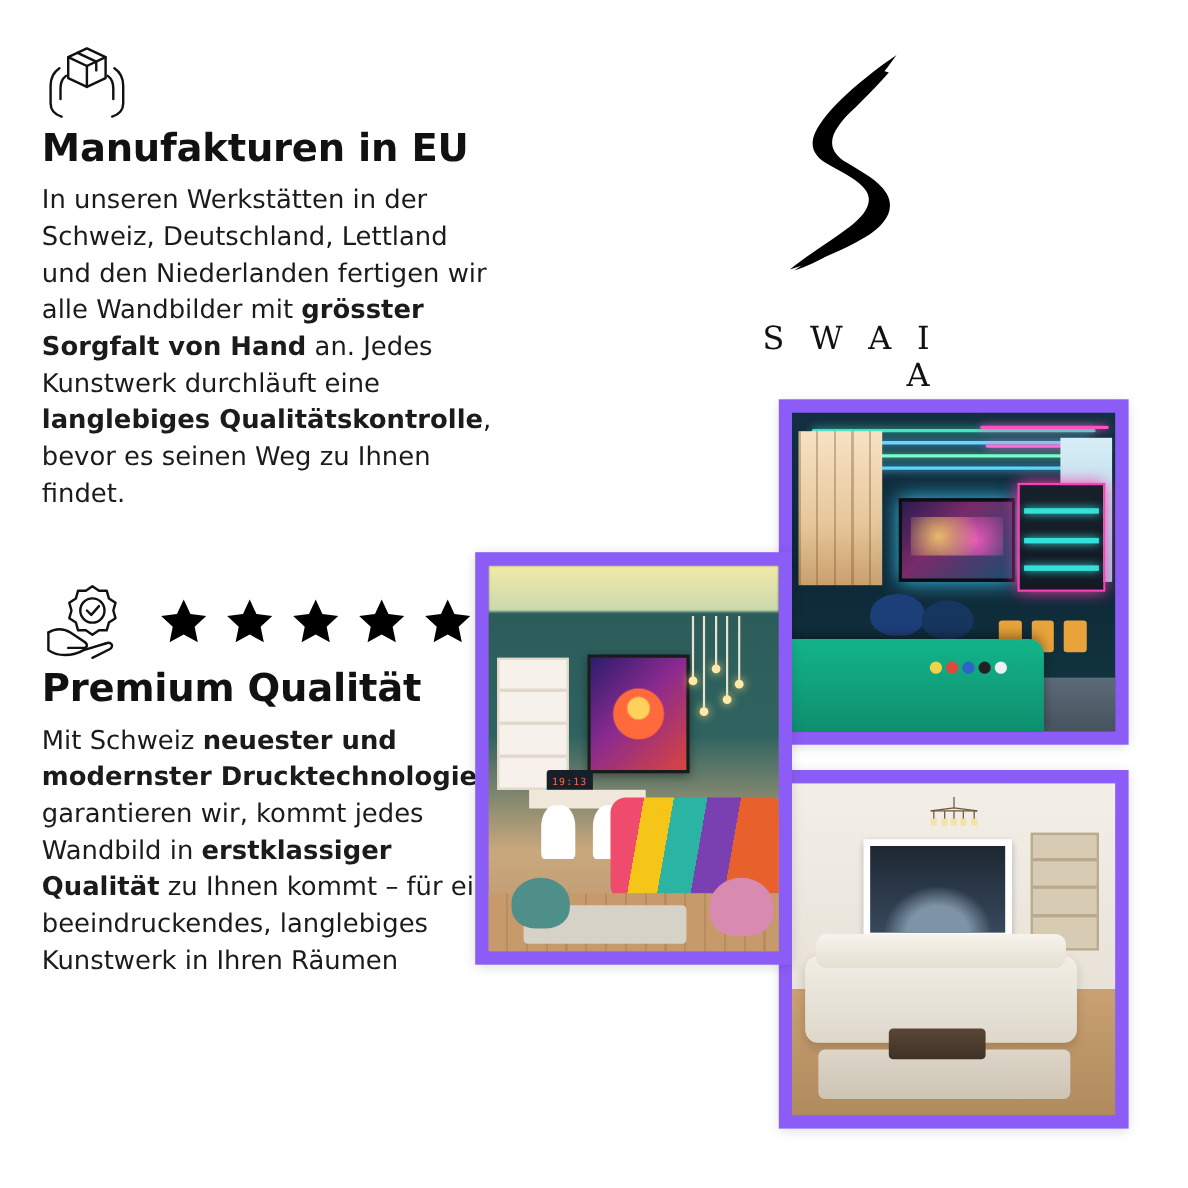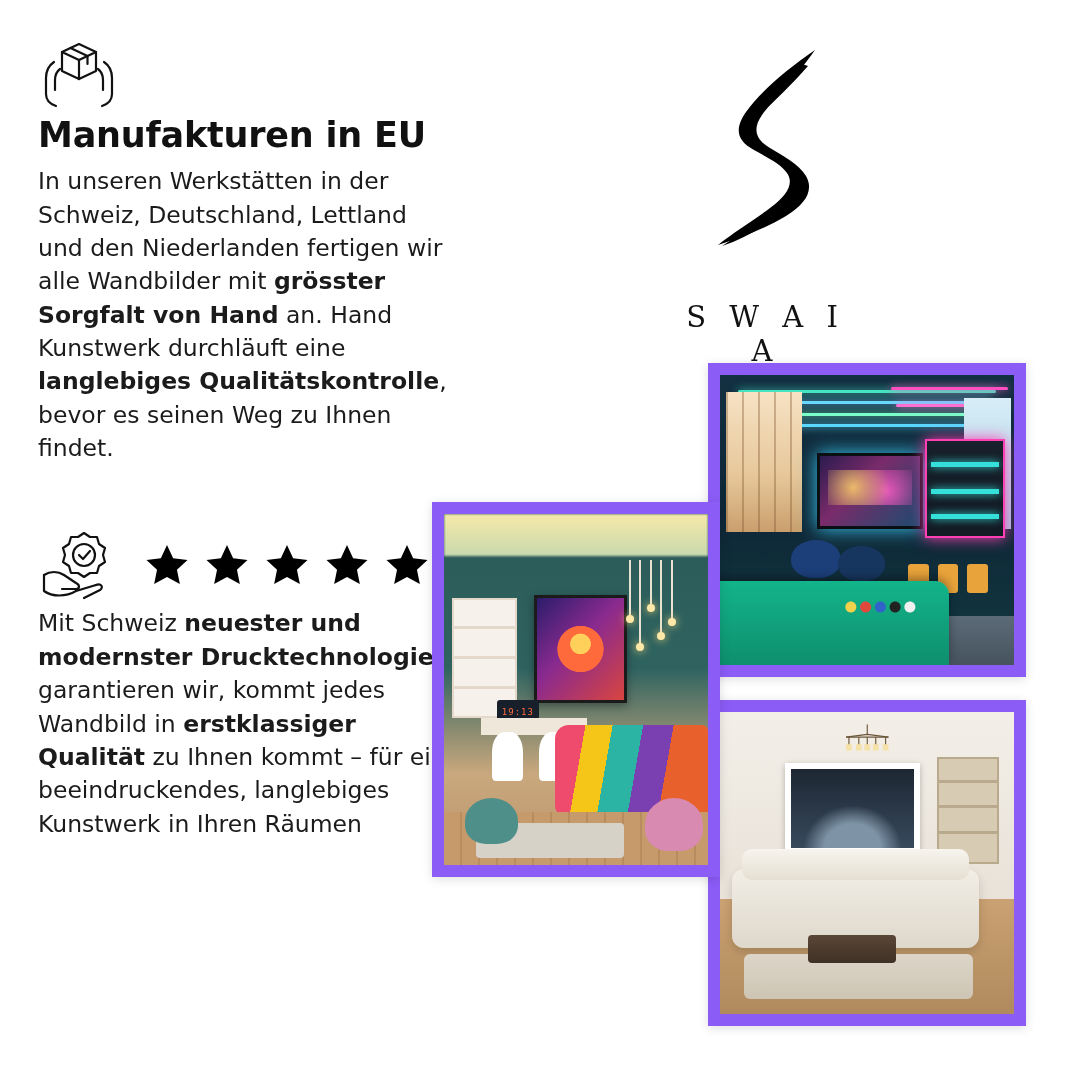--- a/index.html
+++ b/index.html
@@ -83,22 +83,23 @@
     top: 40px;
     width: 180px;
     text-align: center;
   }
   .logo-mark { width: 160px; height: 250px; display: block; margin: 0 auto; }
   .logo-text {
     font-family: "DejaVu Serif", serif;
     font-size: 29px;
     letter-spacing: 7px;
     color: #111111;
-    margin-top: 10px;
+    margin-top: 0;
     padding-left: 7px;
+    text-align: right;
   }
 
   
   .photo-card {
     position: absolute;
     background: #8b5cf6;
     padding: 12px;
     box-shadow: 0 2px 10px rgba(0,0,0,0.13);
     box-sizing: border-box;
   }
@@ -307,21 +308,21 @@
             <path d="M58 14 L58 33 L41 41"></path>
             <path d="M32.5 10 L49.5 18 L49.5 26"></path>
             <path d="M16 24 C10 28 8 34 8 40 L8 56 C8 62 12 66 18 68"></path>
             <path d="M22 31 C18 34 17 38 17 42 L17 52"></path>
             <path d="M66 24 C72 28 74 34 74 40 L74 56 C74 62 70 66 64 68"></path>
             <path d="M60 31 C64 34 65 38 65 42 L65 52"></path>
           </g>
         </svg>
       </div>
       <h2 class="feature-title">Manufakturen in EU</h2>
-      <p class="feature-body"><span>In unseren Werkstätten in der Schweiz, Deutschland, Lettland und den Niederlanden fertigen wir alle Wandbilder mit </span><b>grösster Sorgfalt von Hand</b><span> an. Hand Kunstwerk durchläuft eine </span><b>langlebiges Qualitätskontrolle</b><span>, bevor es seinen Weg zu Ihnen findet.</span></p>
+      <p class="feature-body"><span>In unseren Werkstätten in der Schweiz, Deutschland, Lettland und den Niederlanden fertigen wir alle Wandbilder mit </span><b>grösster Sorgfalt von Hand</b><span> an. Jedes Kunstwerk durchläuft eine </span><b>langlebiges Qualitätskontrolle</b><span>, bevor es seinen Weg zu Ihnen findet.</span></p>
     </div>
 
     <div class="feature-block" id="block2">
       <div class="icon-row">
         <svg class="feature-icon" viewBox="0 0 82 72">
           <g fill="none" stroke="#111" stroke-width="2.2" stroke-linejoin="round" stroke-linecap="round">
             <path d="M46 4 L52 8 L59 8 L61 15 L67 19 L65 26 L67 33 L61 37 L59 44 L52 44 L46 48 L40 44 L33 44 L31 37 L25 33 L27 26 L25 19 L31 15 L33 8 L40 8 Z"></path>
             <circle cx="46" cy="26" r="11"></circle>
             <path d="M41 26 l4 4 l7 -8"></path>
             <path d="M6 46 C12 42 20 42 26 46 L38 54 C42 56 42 60 38 60 L24 60"></path>
@@ -340,20 +341,21 @@
               <path fill="#000" d="M12 1.6l3.2 6.9 7.5.9-5.5 5.1 1.5 7.4L12 18.2 5.3 21.9l1.5-7.4L1.3 9.4l7.5-.9z"></path>
             </svg>
           <svg class="star" viewBox="0 0 24 24">
               <path fill="#000" d="M12 1.6l3.2 6.9 7.5.9-5.5 5.1 1.5 7.4L12 18.2 5.3 21.9l1.5-7.4L1.3 9.4l7.5-.9z"></path>
             </svg>
           <svg class="star" viewBox="0 0 24 24">
               <path fill="#000" d="M12 1.6l3.2 6.9 7.5.9-5.5 5.1 1.5 7.4L12 18.2 5.3 21.9l1.5-7.4L1.3 9.4l7.5-.9z"></path>
             </svg>
         </div>
       </div>
+      <h2 class="feature-title">Premium Qualität</h2>
       <p class="feature-body"><span>Mit Schweiz </span><b>neuester und modernster Drucktechnologien</b><span> garantieren wir, kommt jedes Wandbild in </span><b>erstklassiger Qualität</b><span> zu Ihnen kommt – für ein beeindruckendes, langlebiges Kunstwerk in Ihren Räumen</span></p>
     </div>
   </div>
 
   <div class="logo-wrap">
     <svg class="logo-mark" viewBox="0 0 160 250">
       <path fill="#000" d="M133 10 C104 30 78 52 64 72 C52 89 55 101 72 110 C86 118 99 124 105 133 C112 143 106 155 88 168 C72 180 52 192 36 205 C58 198 84 188 104 176 C124 164 132 150 124 136 C117 124 101 116 88 108 C74 100 70 89 80 75 C90 61 112 40 133 10 Z"></path>
       <path fill="#000" d="M120 24 C102 44 88 60 80 72 C92 62 110 44 126 26 Z"></path>
       <path fill="#000" d="M82 176 C66 188 52 198 40 206 C58 200 76 190 90 180 Z"></path>
     </svg>

